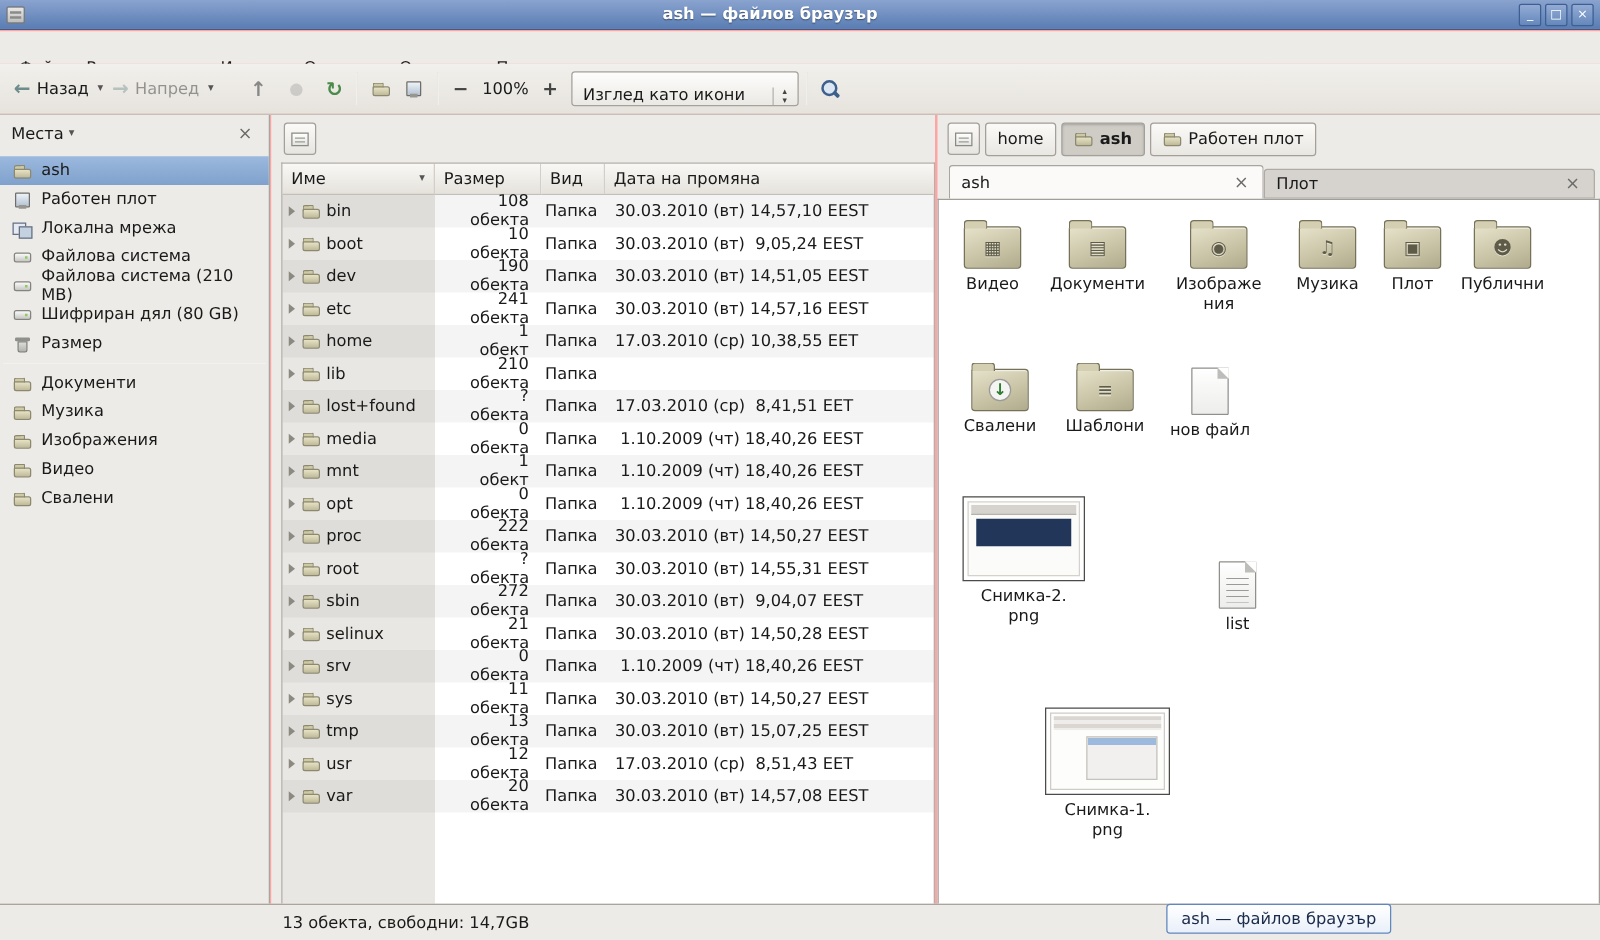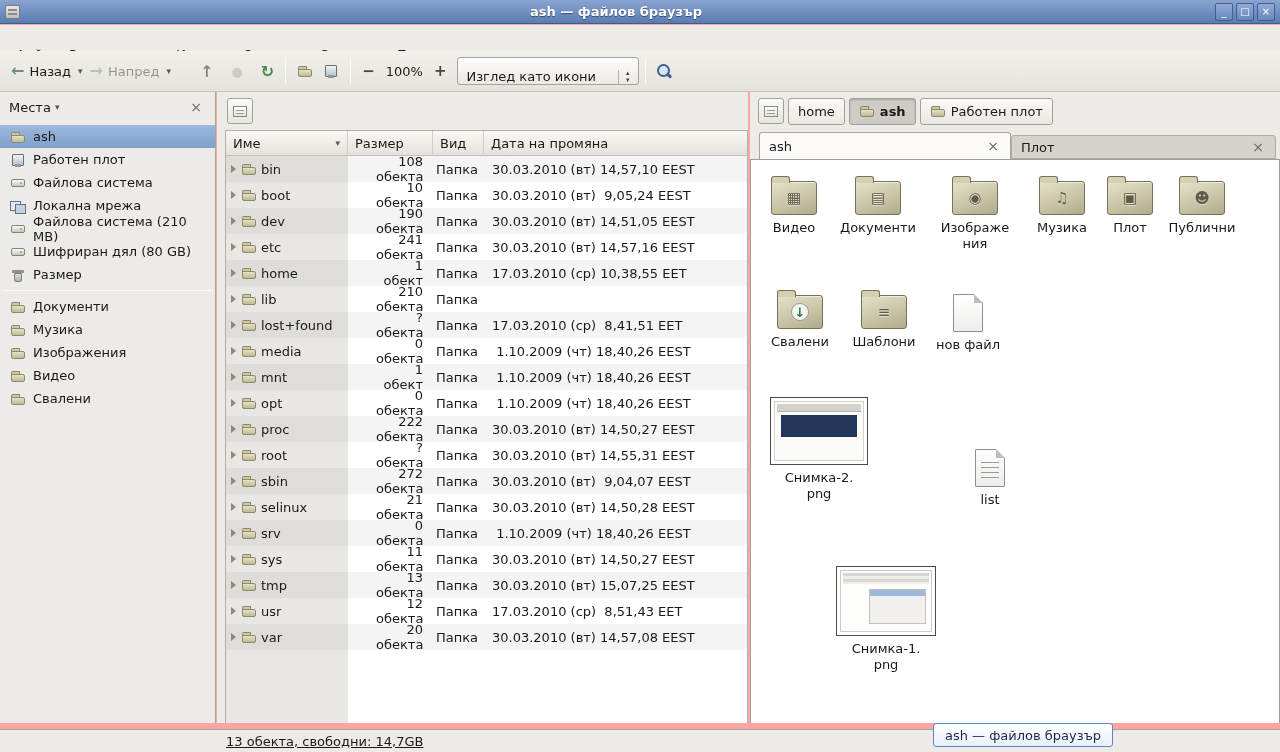--- a/index.html
+++ b/index.html
@@ -119,22 +119,22 @@
   .t-web::before { content:""; position:absolute; left:2px; right:2px; top:2px; height:7px; background:#d6d3ce; border-bottom:1px solid #b5b2ac; }
   .t-web::after { content:""; position:absolute; left:6px; right:6px; top:13px; height:22px; background:#22365a; box-shadow:0 30px 0 -24px #93a5bd; }
   .t-store { background:#16294d; }
   .t-store::before { content:""; position:absolute; left:3px; top:3px; width:32px; height:8px; background:#f2f2f0; }
   .t-store::after { content:""; position:absolute; right:2px; top:2px; width:30px; bottom:2px; background:linear-gradient(135deg,#3a6fb5,#12203c); }
   .t-fm { background:#fdfdfc; border:1px solid #cfccc6; }
   .t-fm::before { content:""; position:absolute; left:2px; right:2px; top:2px; height:11px; background:repeating-linear-gradient(to bottom,#dad7d2 0 3px,#efedea 3px 6px); }
   .t-fm::after { content:""; position:absolute; left:28px; right:5px; top:18px; bottom:7px; background:#f1f0ee; border:1px solid #c5c2bc; box-shadow:inset 0 6px 0 #9db9dc; }
 
   
-  .statusbar { position:absolute; left:0; right:0; bottom:0; height:23px; background:#edebe7; border-top:1px solid #a8a5a0;
-    display:flex; align-items:center; padding-left:226px;text-decoration:underline; }
+  .statusbar { position:absolute; left:0; right:0; bottom:0; height:29px; background:#edebe7; border-top:1px solid #a8a5a0;
+    display:flex; align-items:center; padding-left:226px; }
   .task-btn { position:absolute; left:933px; top:723px; height:24px; display:flex; align-items:center; padding:0 11px;
     background:linear-gradient(#ffffff,#e9f0fa); border:1px solid #5f87c0; border-radius:3px; color:#1b2b4b; }
 </style>
 </head>
 <body>
 
 <div class="screen">
 
   <div class="titlebar">
     <div class="win-icon"></div>
@@ -210,26 +210,26 @@
     <div class="side-items">
       <div class="side-item selected">
         <span class="mi mi-folder"></span>
         <span>ash</span>
       </div>
       <div class="side-item">
         <span class="mi mi-desktop"></span>
         <span>Работен плот</span>
       </div>
       <div class="side-item">
+        <span class="mi mi-network"></span>
+        <span>Локална мрежа</span>
+      </div>
+      <div class="side-item">
         <span class="mi mi-drive"></span>
         <span>Файлова система</span>
-      </div>
-      <div class="side-item">
-        <span class="mi mi-network"></span>
-        <span>Локална мрежа</span>
       </div>
       <div class="side-item">
         <span class="mi mi-drive"></span>
         <span>Файлова система (210 MB)</span>
       </div>
       <div class="side-item">
         <span class="mi mi-drive"></span>
         <span>Шифриран дял (80 GB)</span>
       </div>
       <div class="side-item">

